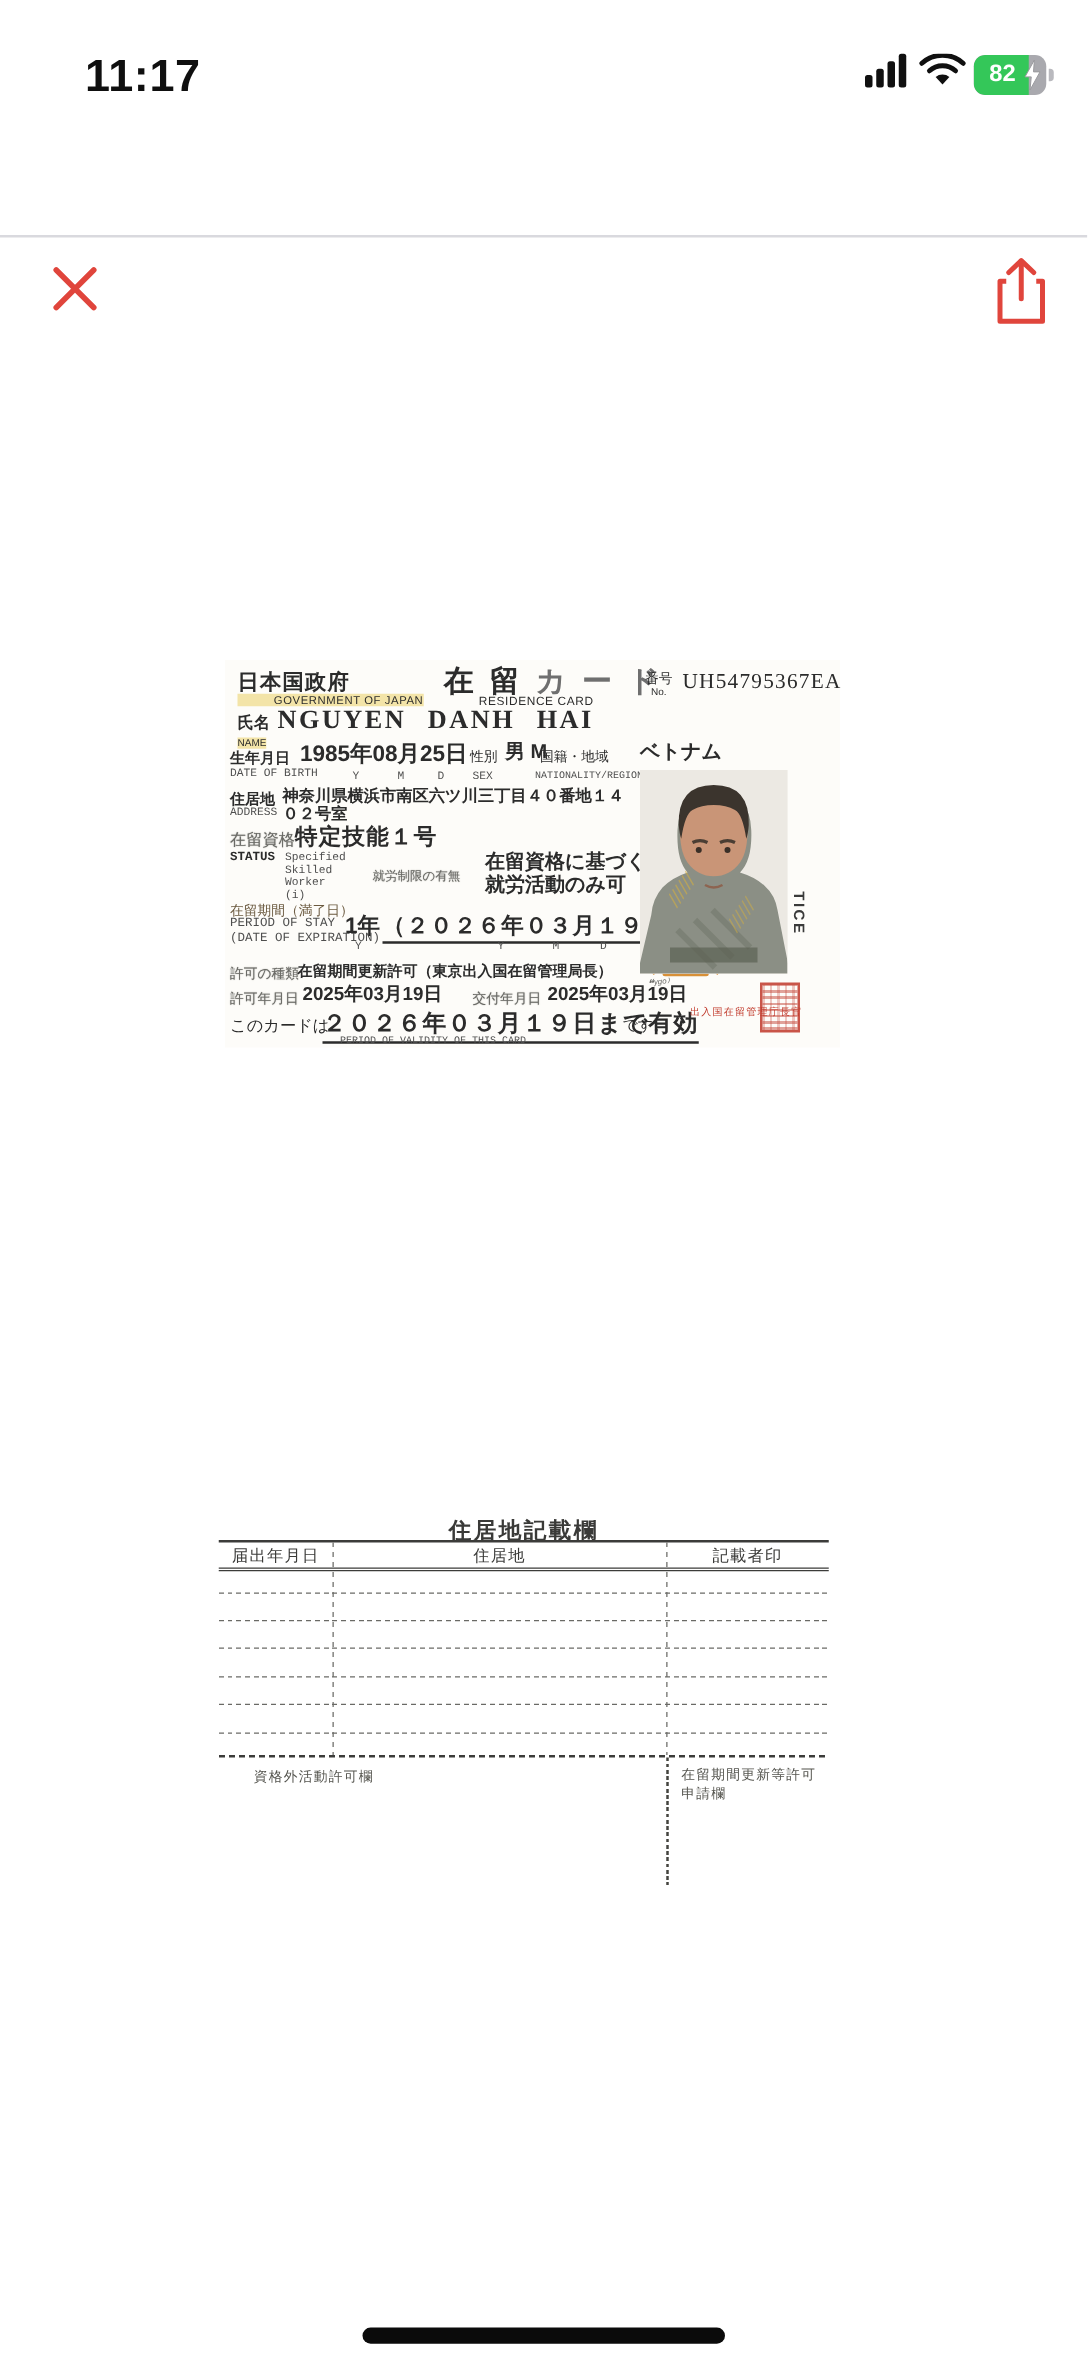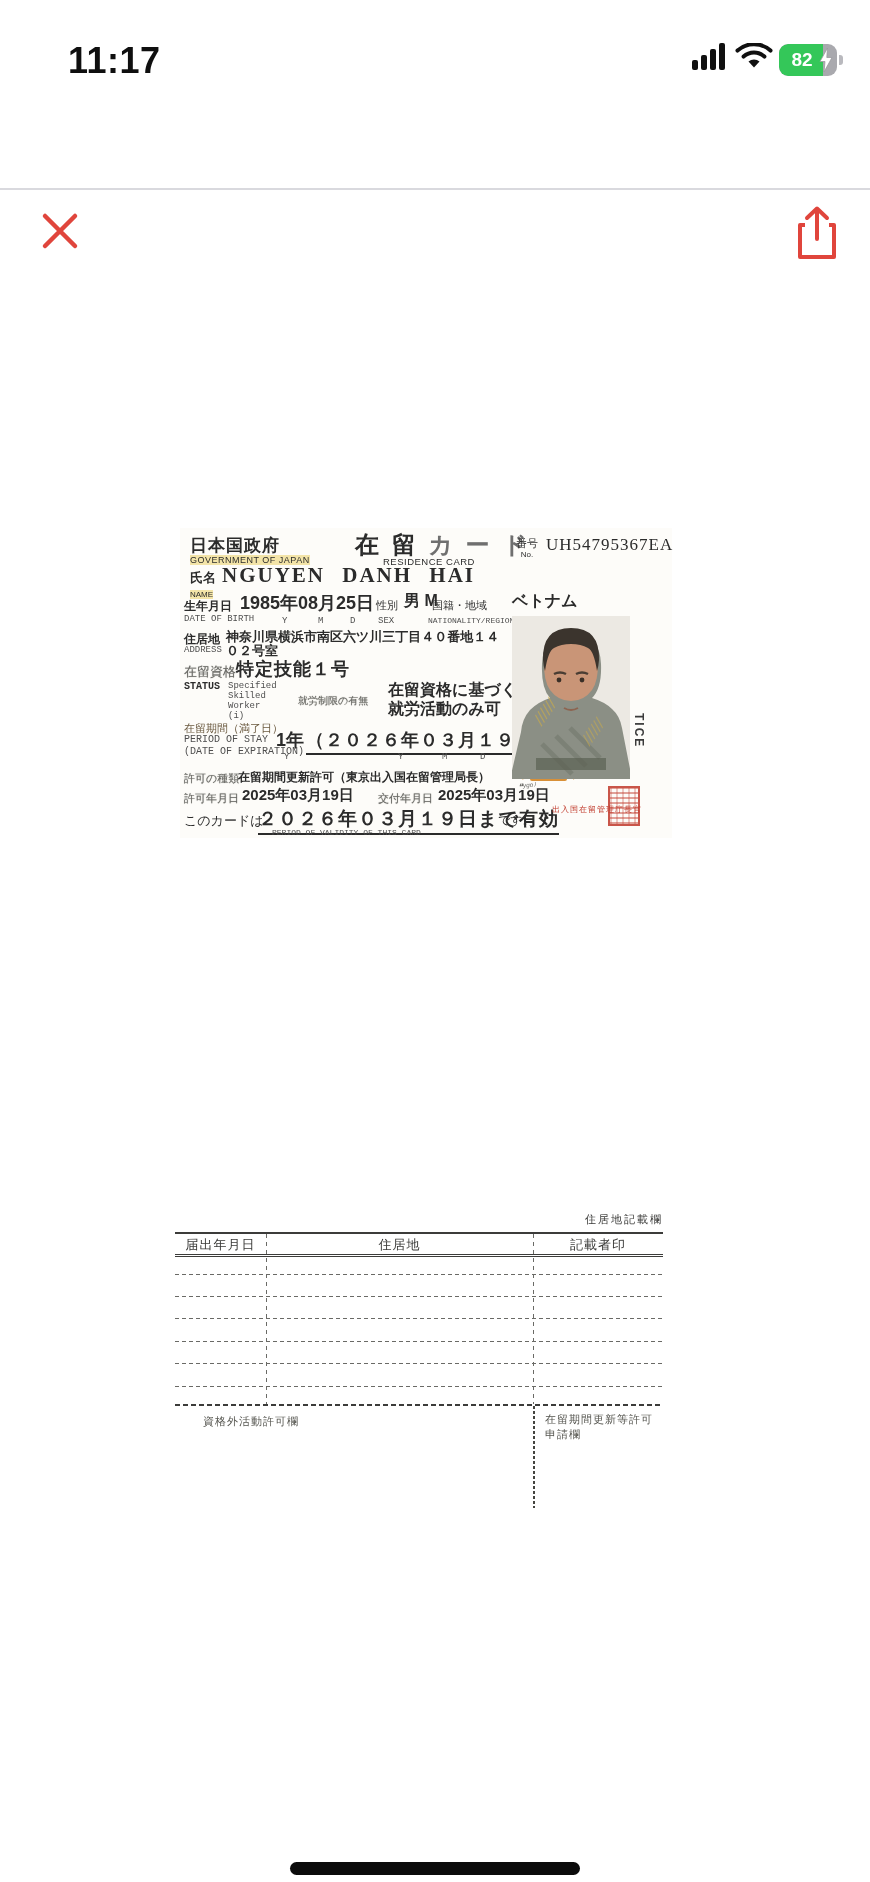--- a/index.html
+++ b/index.html
@@ -28,21 +28,21 @@
 
   
   .card { position:absolute; left:180px; top:512px; width:492px; height:310px; background:#fdfcf9; color:#2b2b2b; }
   .mono { font-family:"Liberation Mono", monospace; }
   .lbl { color:#4e4e4e; }
   .blur { color:#6a6a66; text-shadow:0 0 1px #9a9a94; }
   .hl { background:#f3e4a8; }
   .abs { position:absolute; white-space:nowrap; }
 
   .card .gov-jp      { left:10px; top:6px;  font-size:17px; font-weight:700; letter-spacing:1px; }
-  .card .gov-en      { left:10px; top:27px; font-size:9px;  letter-spacing:0.5px; }
+  .card .gov-en      { left:10px; top:27px; font-size:9px;  letter-spacing:0.5px;padding-left:29px; }
   .card .title-jp    { left:175px; top:1px; font-size:24px; font-weight:700; letter-spacing:3px; }
   .card .title-jp .lt{ color:#6f6f6f; }
   .card .title-en    { left:203px; top:28px; font-size:9.5px; letter-spacing:0.5px; }
   .card .no-lbl      { left:336px; top:10px; font-size:11px; line-height:10px; text-align:center; }
   .card .no-lbl .sm  { font-size:8px; }
   .card .number      { left:366px; top:7px; font-size:17px; font-family:"Liberation Serif", serif; letter-spacing:1px; }
 
   .card .name-lbl    { left:10px;  top:41px; font-size:13px; font-weight:700; }
   .card .name        { left:42px;  top:35px; font-size:21px; font-family:"Liberation Serif", serif; font-weight:600; letter-spacing:2px; word-spacing:10px; }
   .card .name-en     { left:10px;  top:62px; font-size:8px; padding:0 0; }
@@ -100,21 +100,21 @@
 
   .card .photo { position:absolute; left:332px; top:88px; width:118px; height:163px; background:#ebe8e2; overflow:hidden; }
   .card .side-txt { position:absolute; left:452px; top:185px; font-size:12px; font-weight:700; color:#3a3a3a; writing-mode:vertical-rl; letter-spacing:2px; }
   .card .seal { position:absolute; left:428px; top:258px; width:32px; height:40px; border:2px solid #c0392b; opacity:0.85;
     background:repeating-linear-gradient(0deg, rgba(192,57,43,0.55) 0 2px, rgba(255,255,255,0.1) 2px 5px),
                repeating-linear-gradient(90deg, rgba(192,57,43,0.35) 0 2px, transparent 2px 6px); }
   .card .scribble { position:absolute; left:338px; top:252px; width:60px; height:10px; color:#6a6a66; font-size:9px; font-style:italic; transform:rotate(-4deg); }
 
   
   .rtable { position:absolute; left:175px; top:1196px; width:488px; height:300px; color:#3a3a38; }
-  .rt-title { position:absolute; left:0; top:0; width:488px; text-align:right; font-size:11px; font-weight:400; letter-spacing:2px; }
+  .rt-title { position:absolute; left:0; top:0; width:488px; text-align:center; font-size:18px; font-weight:700; letter-spacing:2px; }
   .rt-topline { position:absolute; left:0; top:20px; width:488px; height:2px; background:#3c3c3a; }
   .rt-head { position:absolute; top:24px; font-size:13px; letter-spacing:1px; text-align:center; }
   .rt-h1 { left:0; width:91px; }
   .rt-h2 { left:91px; width:267px; }
   .rt-h3 { left:358px; width:130px; }
   .rt-headline { position:absolute; left:0; top:42px; width:488px; height:3px; border-top:1px solid #3c3c3a; border-bottom:1px solid #3c3c3a; }
   .dotline { position:absolute; left:0; width:488px; height:1px;
     background:repeating-linear-gradient(90deg,#6a6a66 0 4px, transparent 4px 7px); }
   .vdash { position:absolute; width:1px;
     background:repeating-linear-gradient(180deg,#6a6a66 0 4px, transparent 4px 8px); }

